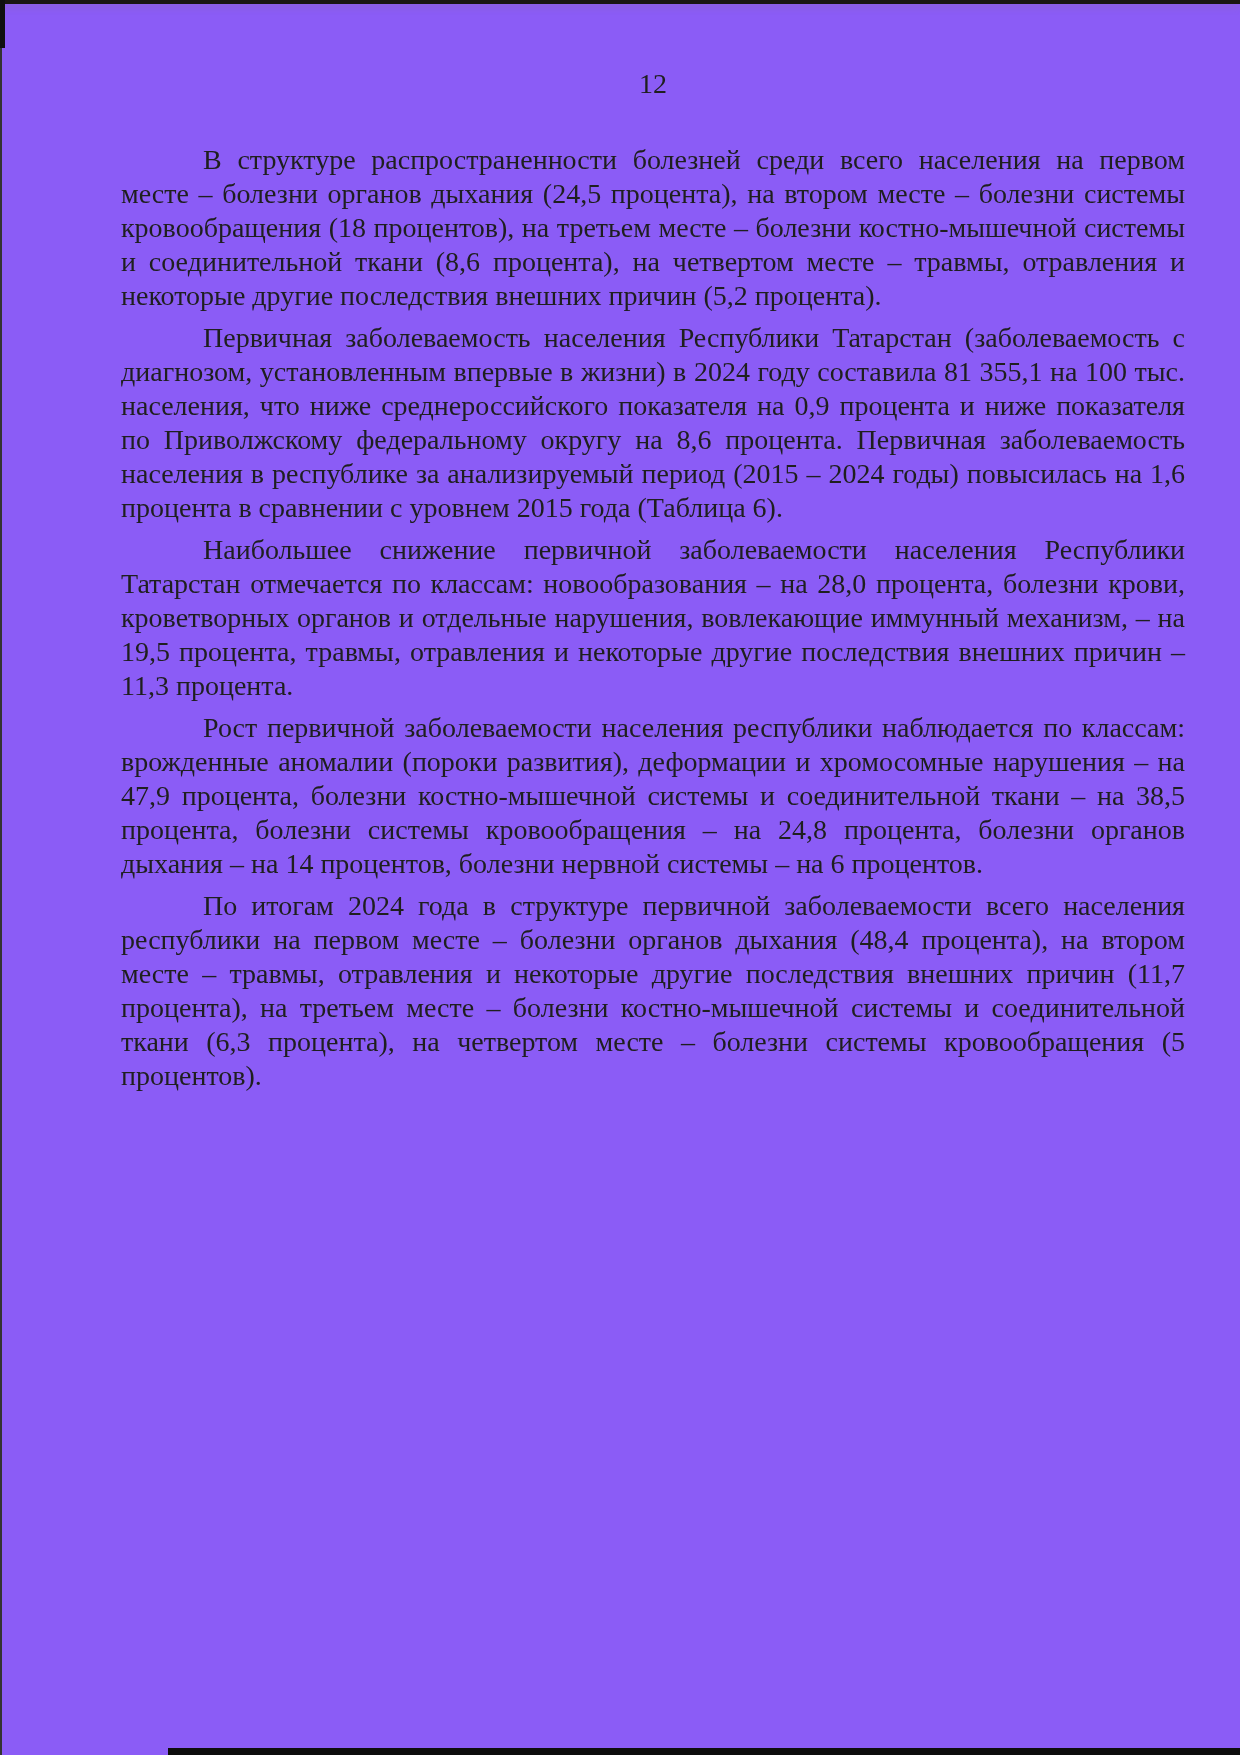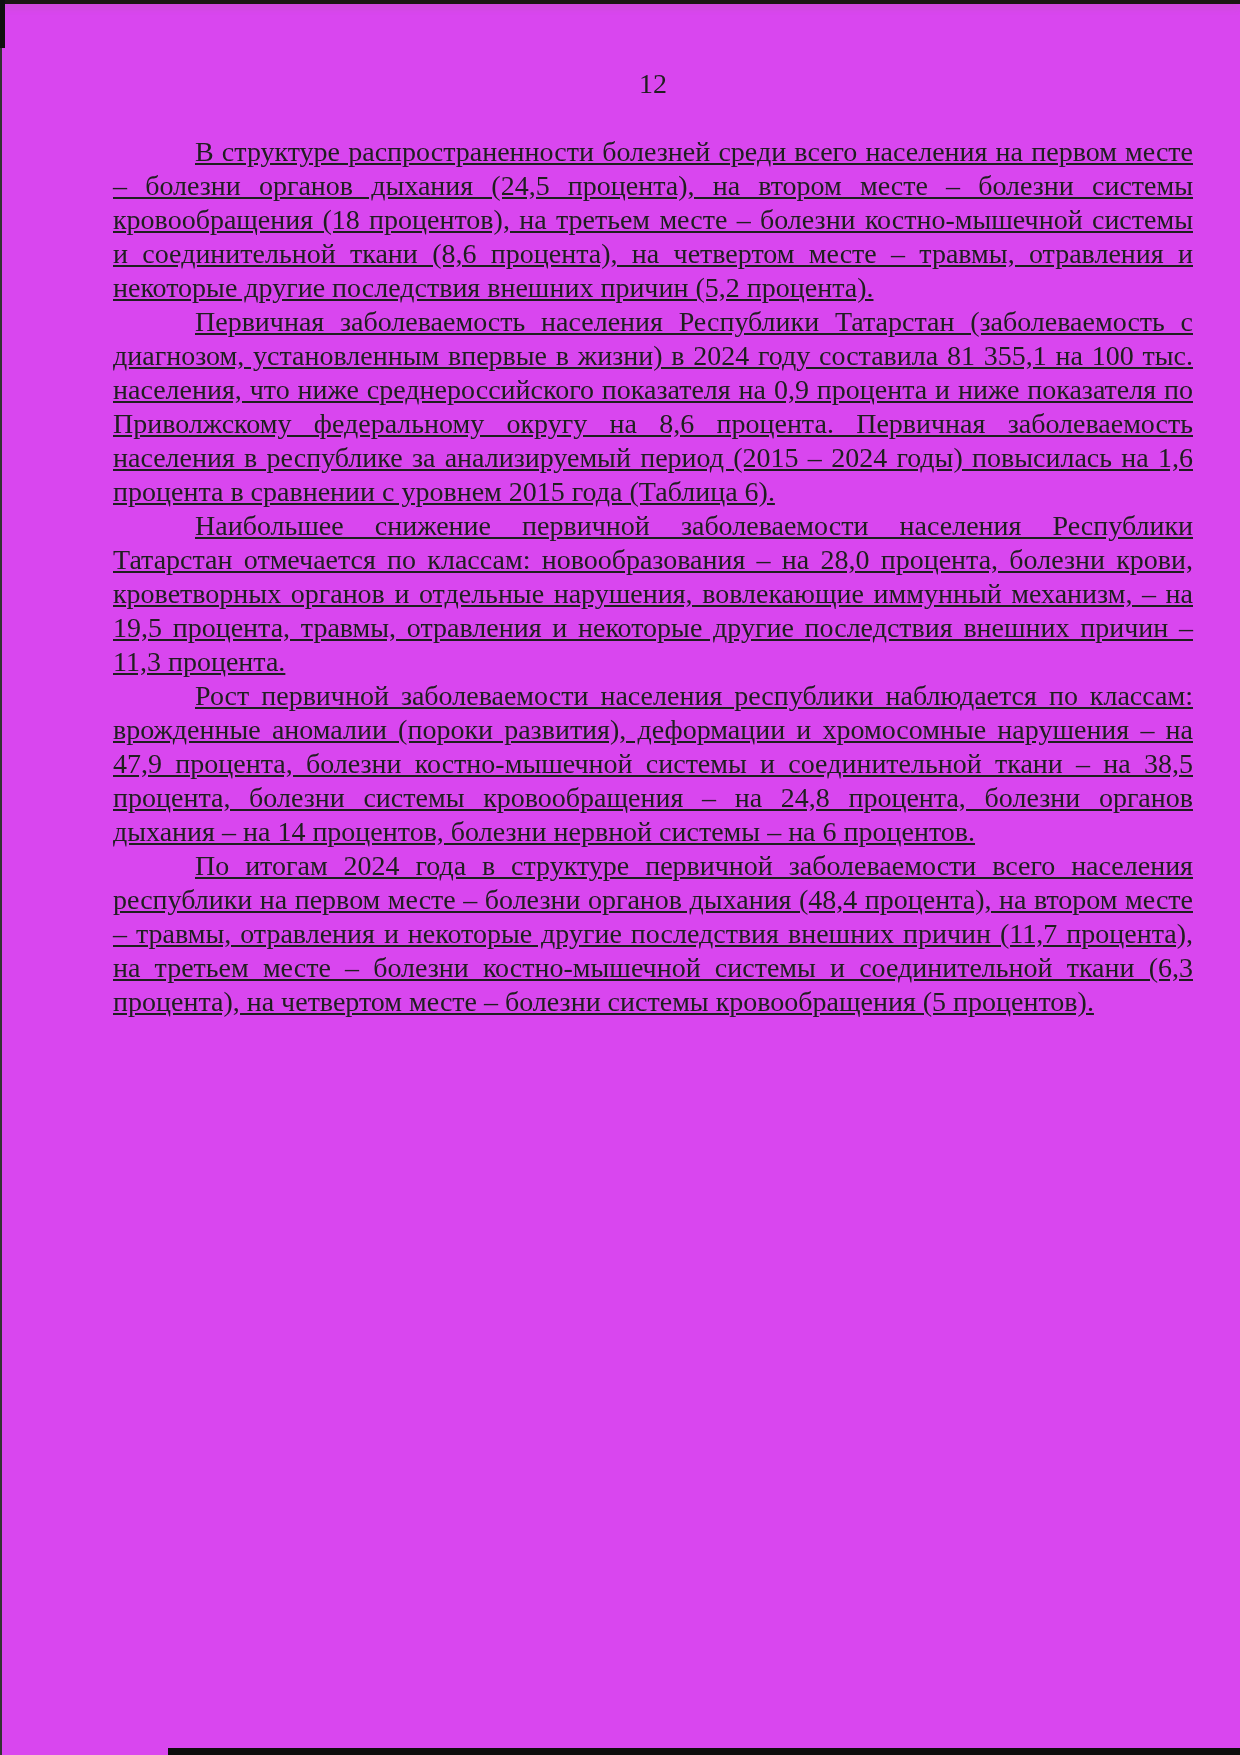--- a/index.html
+++ b/index.html
@@ -4,21 +4,21 @@
 <style>
   html, body {
     margin: 0;
     padding: 0;
     background: #ffffff;
   }
   .page {
     position: relative;
     width: 1240px;
     height: 1755px;
-    background: #d946ef;
+    background: #8b5cf6;
     overflow: hidden;
     font-family: "Liberation Serif", "DejaVu Serif", serif;
     color: #1f1f1f;
   }
   
   .edge-top {
     position: absolute;
     top: 0; left: 0;
     width: 100%; height: 4px;
     background: #1a1712;
@@ -54,24 +54,23 @@
   .body-text {
     position: absolute;
     top: 135px;
     left: 113px;
     width: 1080px;
     font-size: 28px;
     line-height: 34px;
     text-align: justify;
   }
   .body-text p {
-    margin: 0;
+    margin: 8px;
     padding: 0;
     text-indent: 82px;
-    text-decoration: underline;
   }
 </style>
 </head>
 <body>
 
 <div class="page">
   <div class="edge-top"></div>
   <div class="edge-left"></div>
   <div class="edge-left-top"></div>
   <div class="edge-bottom"></div>

